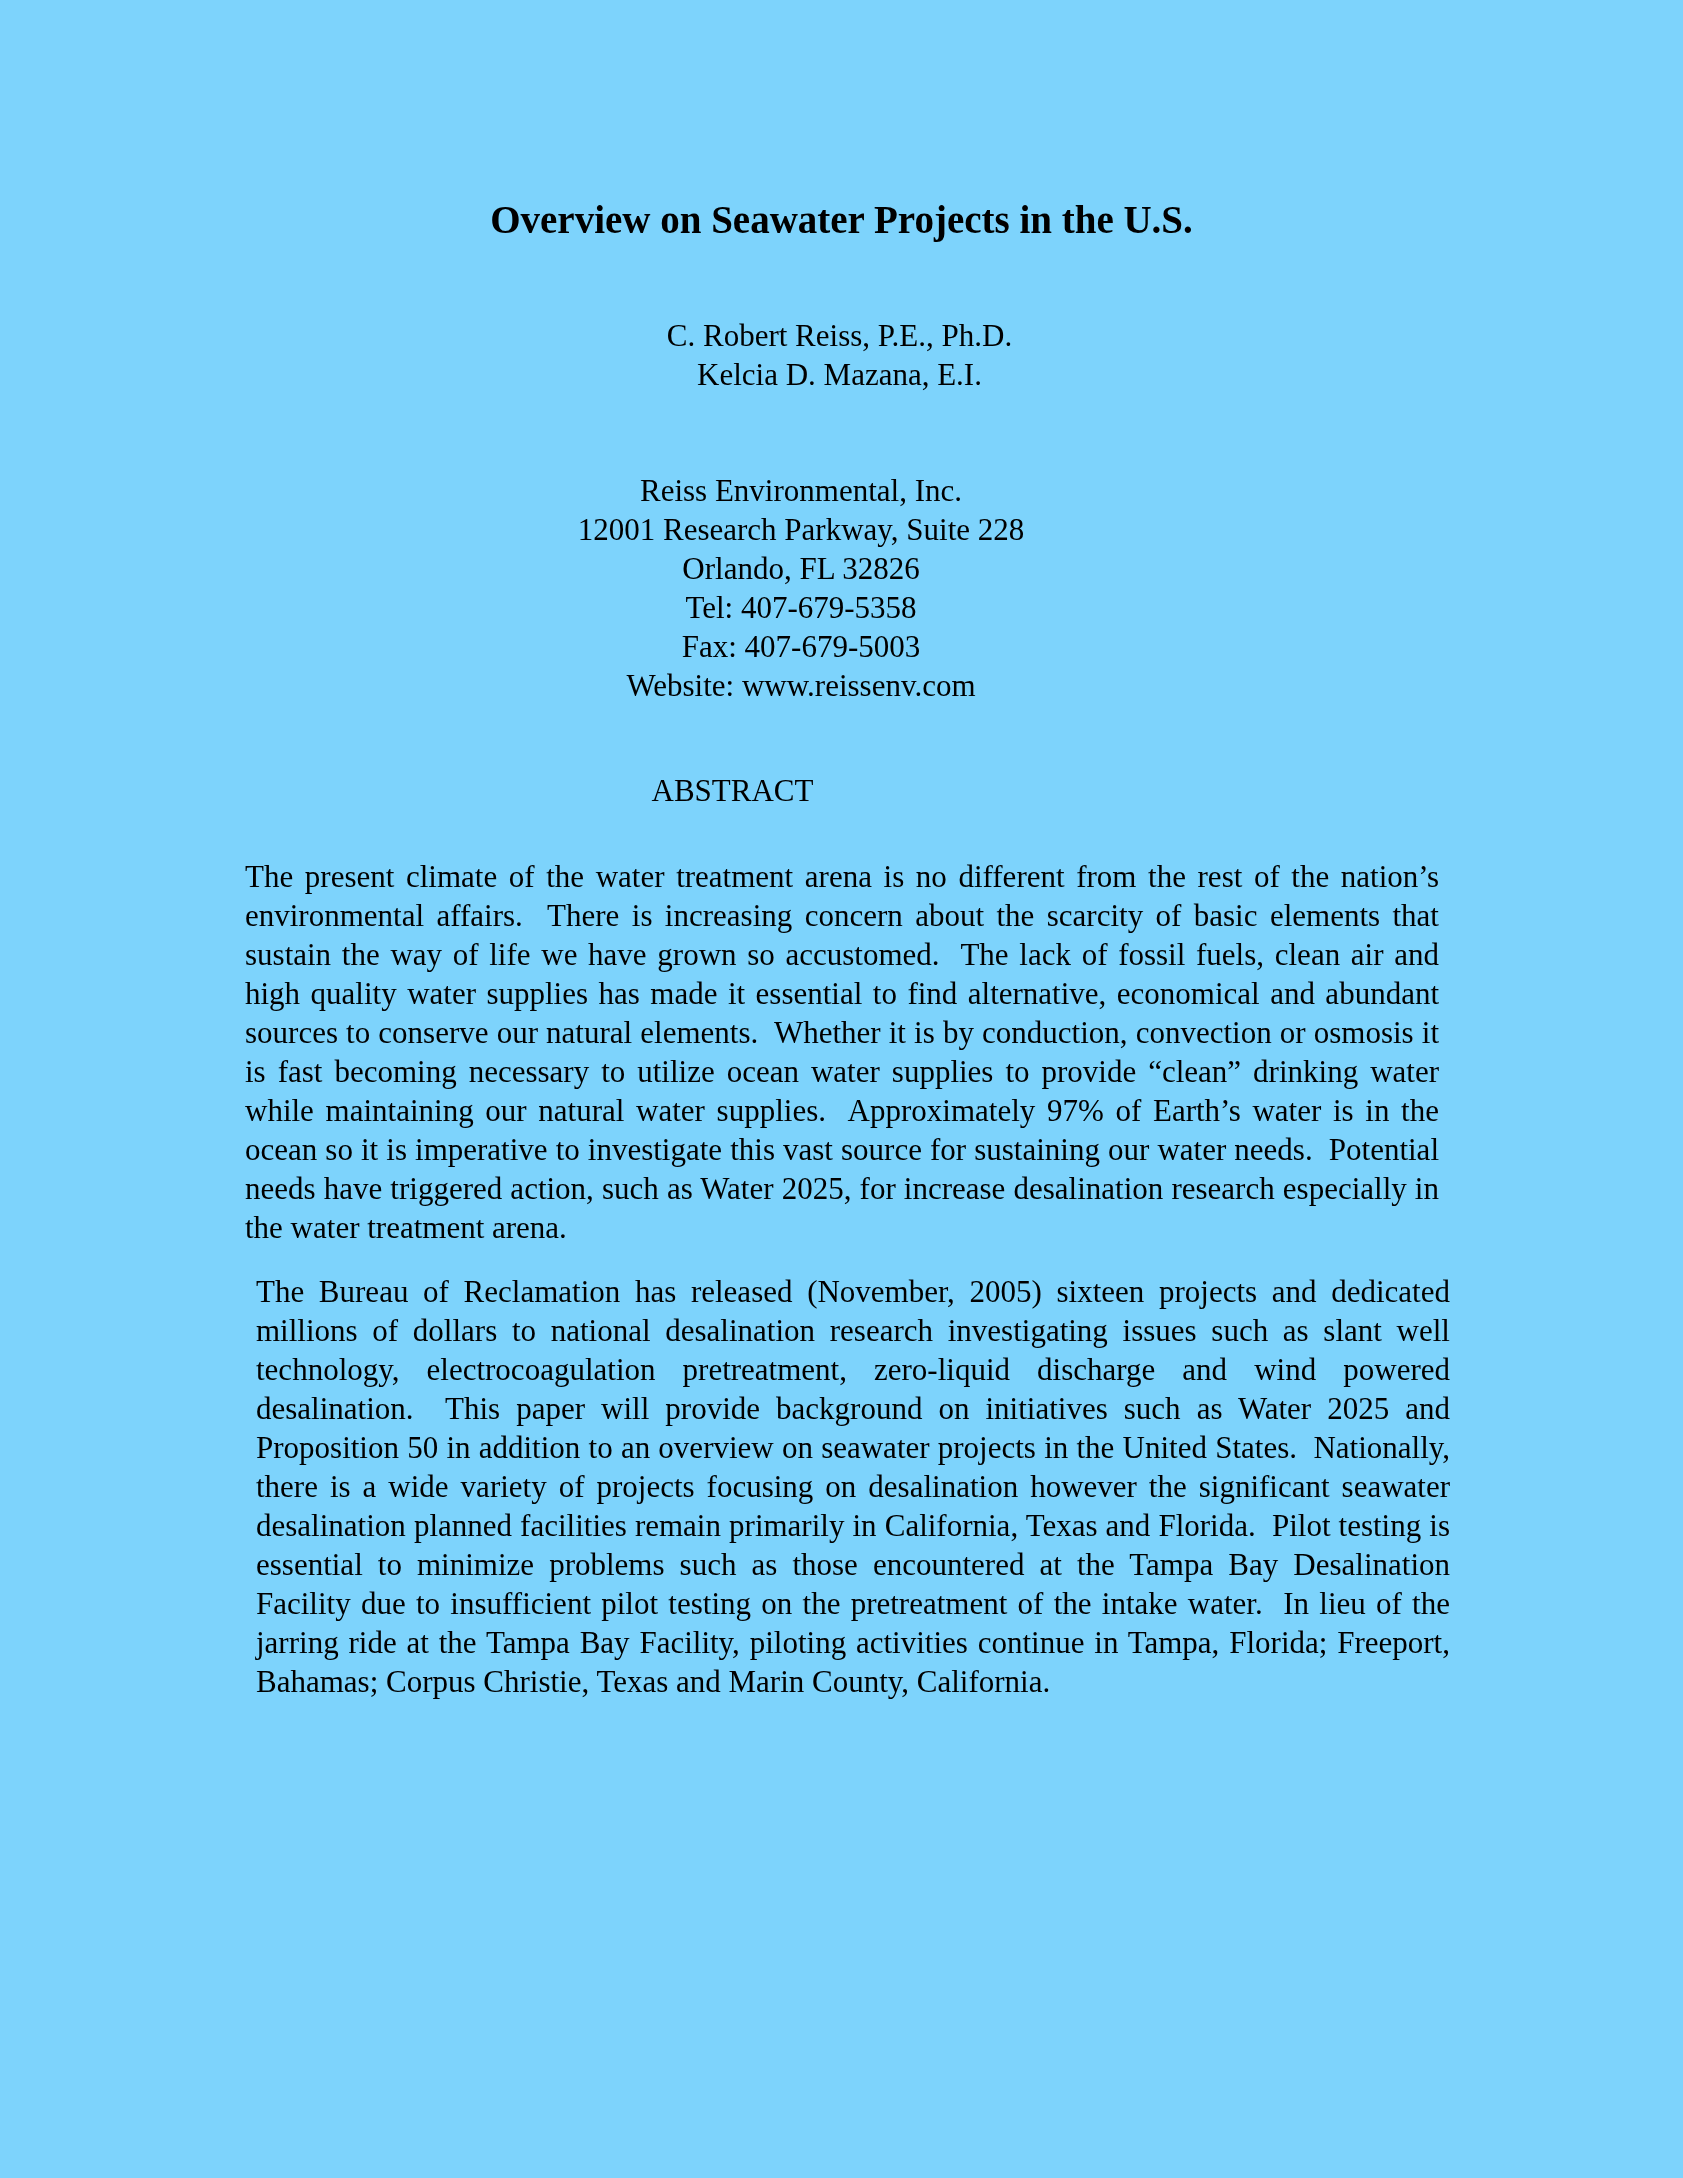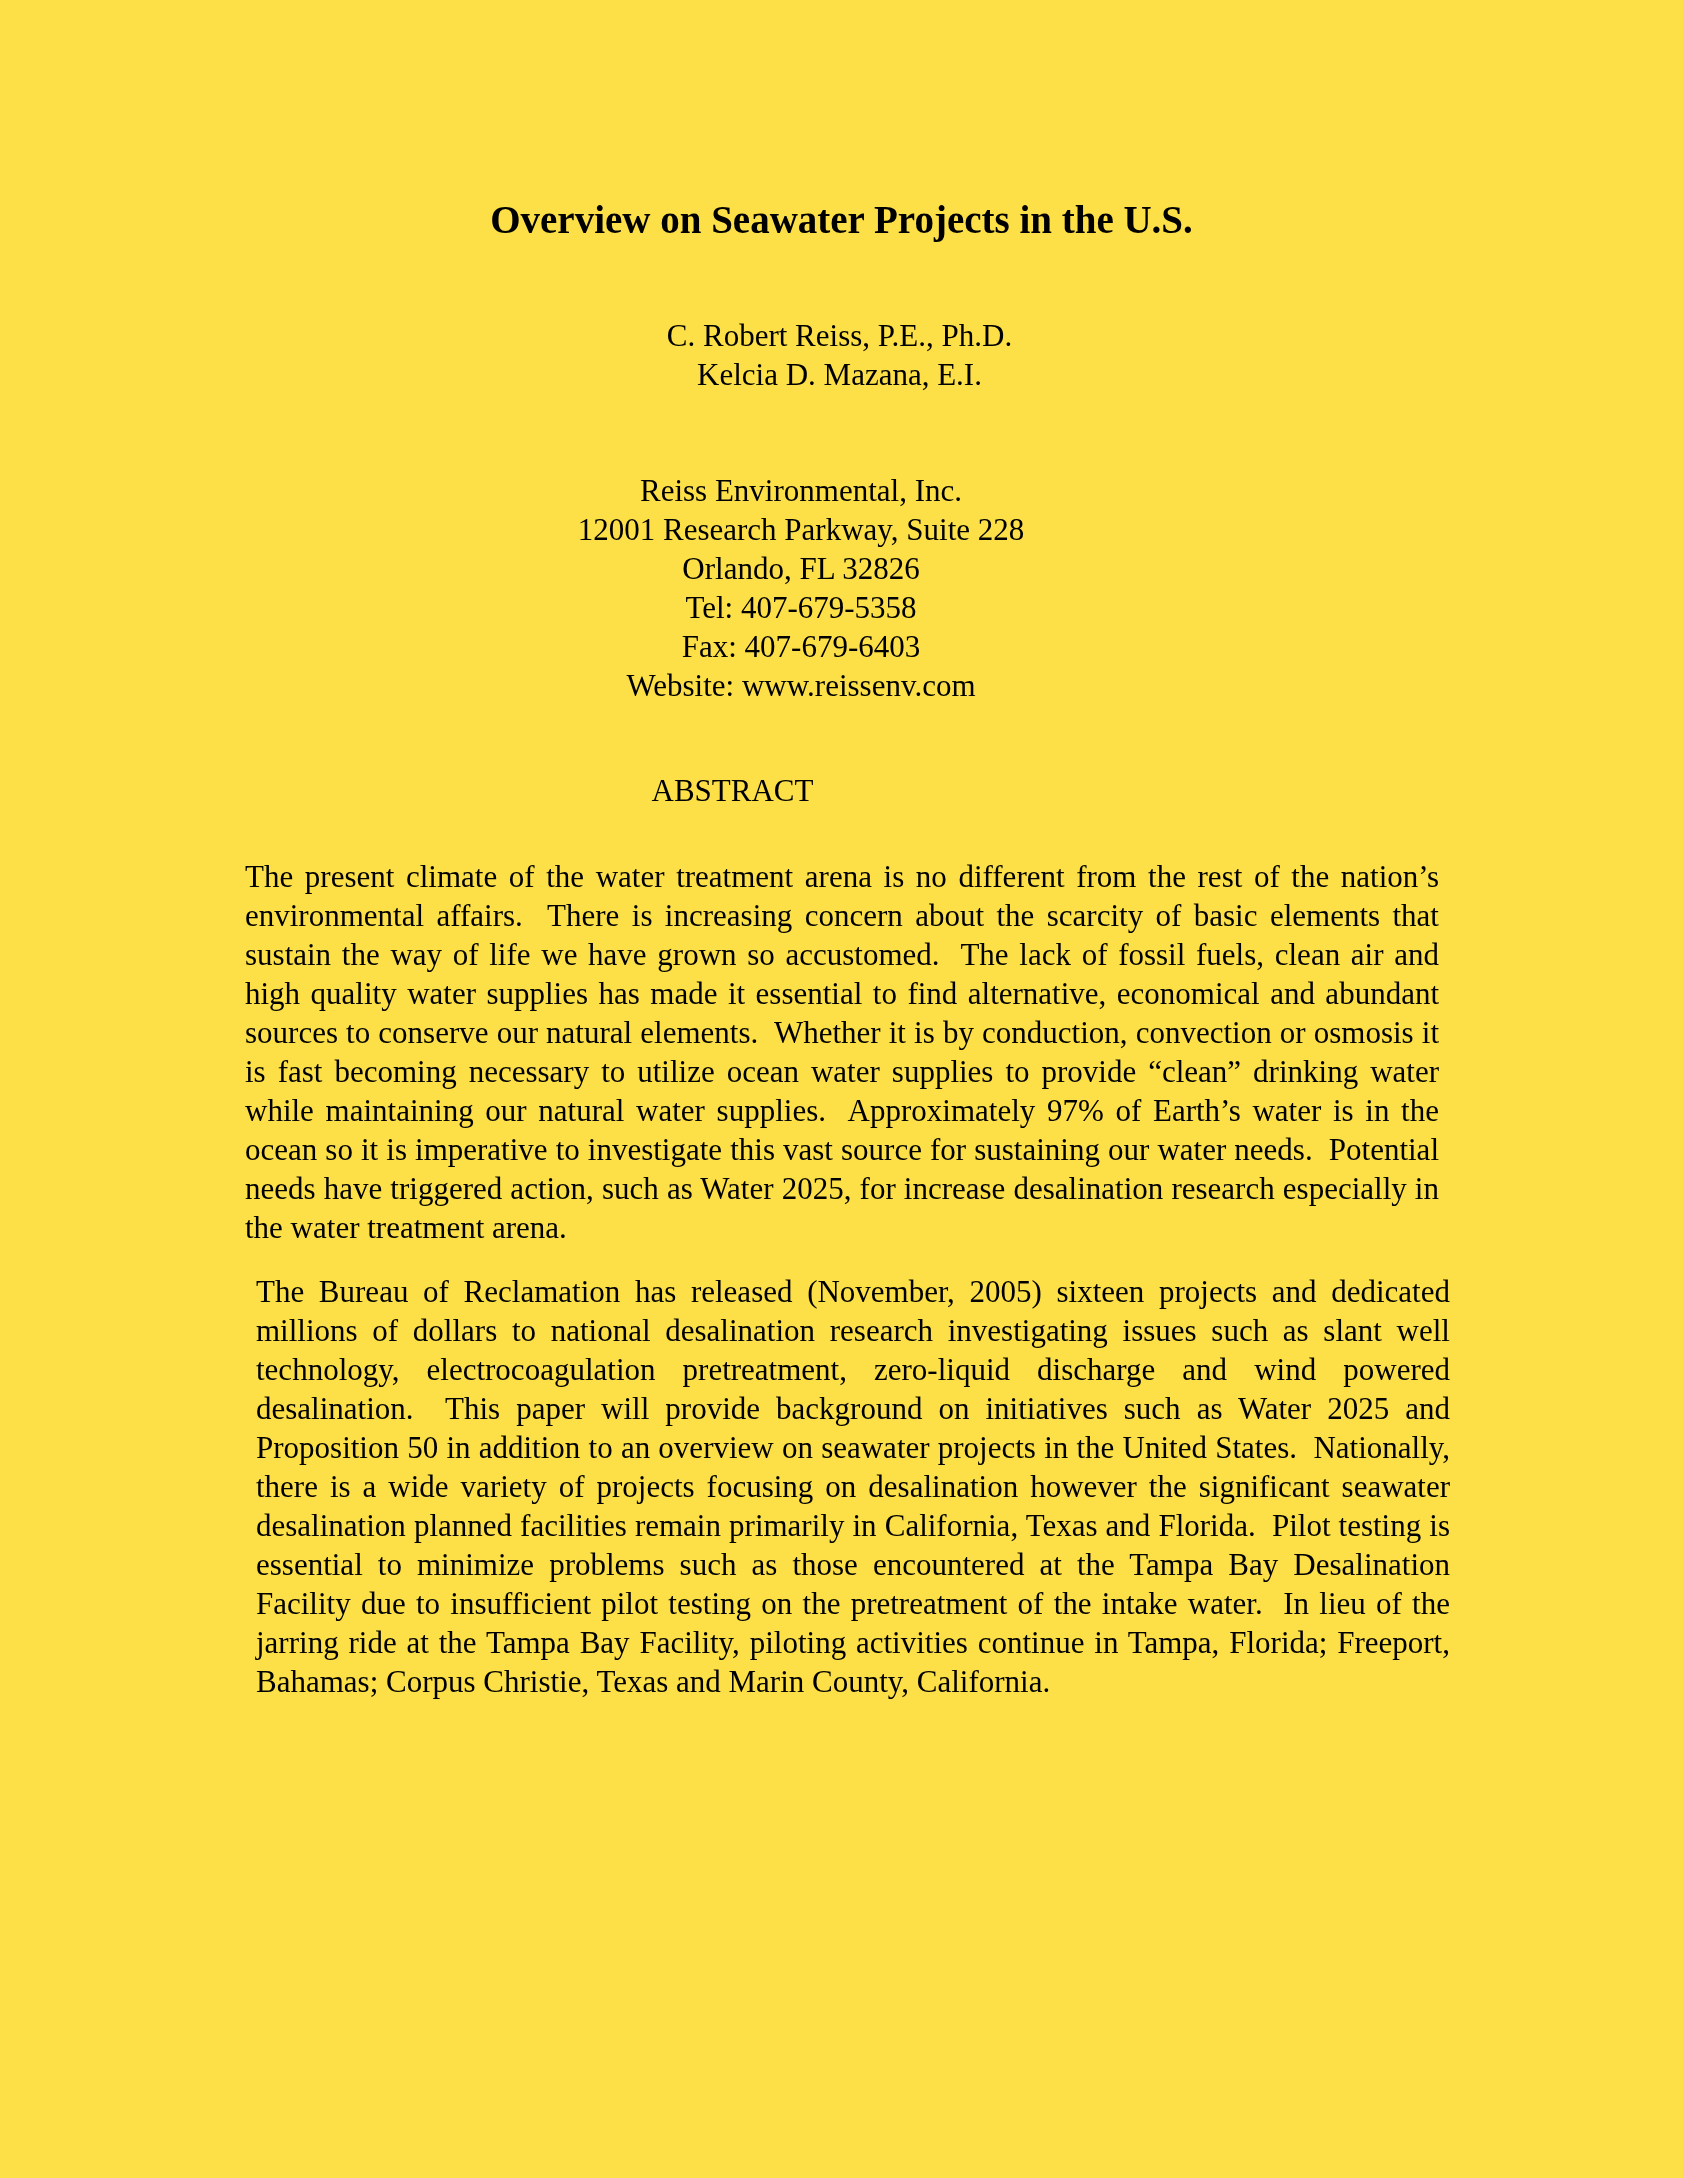--- a/index.html
+++ b/index.html
@@ -4,21 +4,21 @@
 <style>
   html, body {
     margin: 0;
     padding: 0;
     background: #ffffff;
   }
   .page {
     position: relative;
     width: 1683px;
     height: 2178px;
-    background: #fde047;
+    background: #7dd3fc;
     color: #000000;
     font-family: "Liberation Serif", "DejaVu Serif", serif;
     overflow: hidden;
   }
   .doc-title {
     position: absolute;
     top: 197px;
     left: 0;
     width: 1683px;
     margin: 0;
@@ -77,21 +77,21 @@
   <div class="authors">
     <div>C. Robert Reiss, P.E., Ph.D.</div>
     <div>Kelcia D. Mazana, E.I.</div>
   </div>
 
   <div class="contact">
     <div>Reiss Environmental, Inc.</div>
     <div>12001 Research Parkway, Suite 228</div>
     <div>Orlando, FL 32826</div>
     <div>Tel: 407-679-5358</div>
-    <div>Fax: 407-679-6403</div>
+    <div>Fax: 407-679-5003</div>
     <div>Website: www.reissenv.com</div>
   </div>
 
   <div class="abstract-heading">ABSTRACT</div>
 
   <p class="body-par par-1">The present climate of the water treatment arena is no different from the rest of the nation’s environmental affairs.  There is increasing concern about the scarcity of basic elements that sustain the way of life we have grown so accustomed.  The lack of fossil fuels, clean air and high quality water supplies has made it essential to find alternative, economical and abundant sources to conserve our natural elements.  Whether it is by conduction, convection or osmosis it is fast becoming necessary to utilize ocean water supplies to provide “clean” drinking water while maintaining our natural water supplies.  Approximately 97% of Earth’s water is in the ocean so it is imperative to investigate this vast source for sustaining our water needs.  Potential needs have triggered action, such as Water 2025, for increase desalination research especially in the water treatment arena.</p>
 
   <p class="body-par par-2">The Bureau of Reclamation has released (November, 2005) sixteen projects and dedicated millions of dollars to national desalination research investigating issues such as slant well technology, electrocoagulation pretreatment, zero-liquid discharge and wind powered desalination.  This paper will provide background on initiatives such as Water 2025 and Proposition 50 in addition to an overview on seawater projects in the United States.  Nationally, there is a wide variety of projects focusing on desalination however the significant seawater desalination planned facilities remain primarily in California, Texas and Florida.  Pilot testing is essential to minimize problems such as those encountered at the Tampa Bay Desalination Facility due to insufficient pilot testing on the pretreatment of the intake water.  In lieu of the jarring ride at the Tampa Bay Facility, piloting activities continue in Tampa, Florida; Freeport, Bahamas; Corpus Christie, Texas and Marin County, California.</p>
 
 </div>

